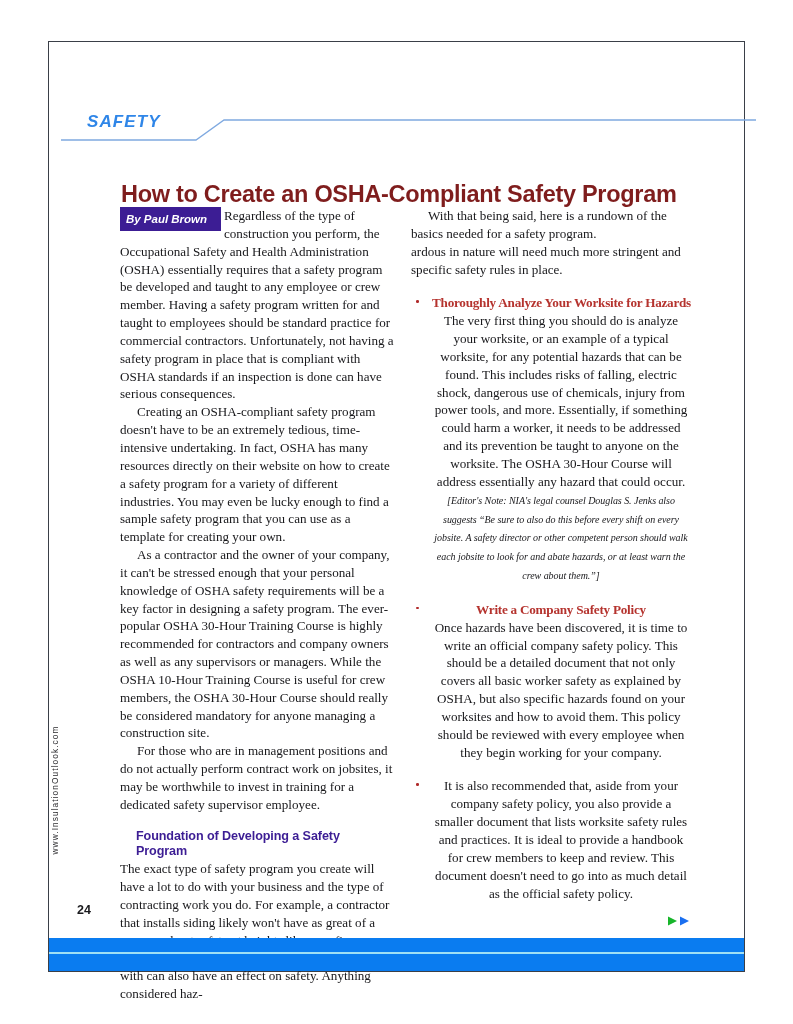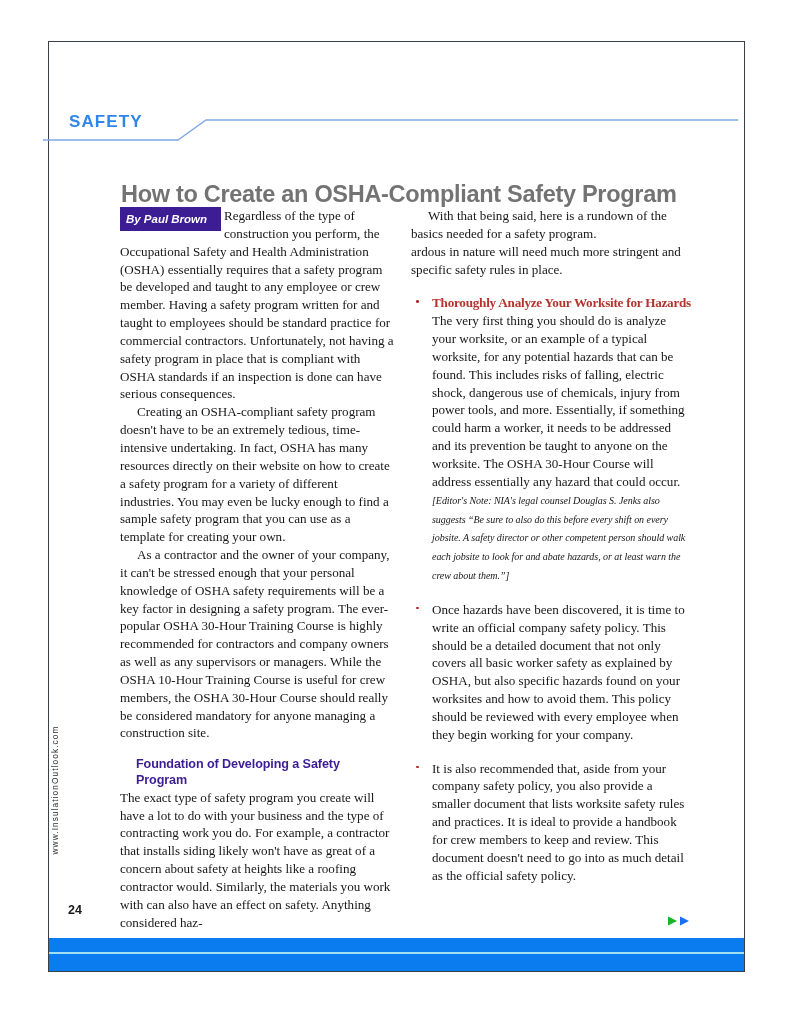--- a/index.html
+++ b/index.html
@@ -30,24 +30,25 @@
     width: 697px;
     height: 931px;
     border: 1px solid #3a3f48;
     box-sizing: border-box;
     background: #ffffff;
   }
 
   
   #section-tab {
     position: absolute;
-    left: 43px;
+    left: 61px;
     top: 112px;
     width: 695px;
     height: 36px;
+    font-style: italic;
   }
   #section-tab-label {
     position: absolute;
     left: 26px;
     top: 0px;
     font-family: "Liberation Sans", sans-serif;
     font-size: 17px;
     font-weight: bold;
     letter-spacing: 1.1px;
     color: #2f86e8;
@@ -64,21 +65,21 @@
   
   #article-title {
     position: absolute;
     left: 121px;
     top: 166px;
     width: 580px;
     font-family: "Liberation Sans", sans-serif;
     font-size: 23.5px;
     font-weight: bold;
     letter-spacing: -0.3px;
-    color: #737373;
+    color: #7f1d1d;
     line-height: 1.1;
     white-space: nowrap;
   }
 
   
   #byline-box {
     position: absolute;
     left: 120px;
     top: 207px;
     width: 101px;
@@ -142,20 +143,21 @@
     margin: 15px 0 0 0;
     line-height: 1.25;
     padding-left: 16px;
   }
 
   
   .bullet-block {
     position: relative;
     padding-left: 21px;
     margin-top: 16px;
+    text-align: center;
   }
   .bullet-dot {
     position: absolute;
     left: 5px;
     top: 6px;
     width: 2.6px;
     height: 2.6px;
     background: #b02a2a;
     border-radius: 50%;
   }
@@ -197,21 +199,21 @@
     transform-origin: 50% 50%;
     font-family: "Liberation Sans", sans-serif;
     font-size: 8.4px;
     letter-spacing: 1.05px;
     color: #2b2b2e;
     text-align: center;
     white-space: nowrap;
   }
   #page-number {
     position: absolute;
-    left: 68px;
+    left: 77px;
     top: 903px;
     font-family: "Liberation Sans", sans-serif;
     font-size: 12.5px;
     font-weight: bold;
     color: #1a1a1d;
   }
 
   
   #footer-bars {
     position: absolute;
@@ -260,36 +262,38 @@
 
   <div id="byline-box">
     <div id="byline-text">By Paul Brown</div>
   </div>
 
   <div id="col-left" class="column">
     <div id="byline-spacer"></div>
     <p class="para noindent">Regardless of the type of construction you perform, the Occupational Safety and Health Administration (OSHA) essentially requires that a safety program be developed and taught to any employee or crew member. Having a safety program written for and taught to employees should be standard practice for commercial contractors. Unfortunately, not having a safety program in place that is compliant with OSHA standards if an inspection is done can have serious consequences.</p>
     <p class="para">Creating an OSHA-compliant safety program doesn't have to be an extremely tedious, time-intensive undertaking. In fact, OSHA has many resources directly on their website on how to create a safety program for a variety of different industries. You may even be lucky enough to find a sample safety program that you can use as a template for creating your own.</p>
     <p class="para">As a contractor and the owner of your company, it can't be stressed enough that your personal knowledge of OSHA safety requirements will be a key factor in designing a safety program. The ever-popular OSHA 30-Hour Training Course is highly recommended for contractors and company owners as well as any supervisors or managers. While the OSHA 10-Hour Training Course is useful for crew members, the OSHA 30-Hour Course should really be considered mandatory for anyone managing a construction site.</p>
+    <p class="para">For those who are in management positions and do not actually perform contract work on jobsites, it may be worthwhile to invest in training for a dedicated safety supervisor employee.</p>
     <div class="subhead">Foundation of Developing a Safety Program</div>
     <p class="para noindent">The exact type of safety program you create will have a lot to do with your business and the type of contracting work you do. For example, a contractor that installs siding likely won't have as great of a concern about safety at heights like a roofing contractor would. Similarly, the materials you work with can also have an effect on safety. Anything considered haz-</p>
   </div>
 
   <div id="col-right" class="column">
     <p class="para">With that being said, here is a rundown of the basics needed for a safety program.</p>
     <p class="para noindent">ardous in nature will need much more stringent and specific safety rules in place.</p>
 
     <div class="bullet-block">
       <span class="bullet-dot"></span>
       <div class="bullet-head">Thoroughly Analyze Your Worksite for Hazards</div>
       <p class="bullet-body"><span>The very first thing you should do is analyze your worksite, or an example of a typical worksite, for any potential hazards that can be found. This includes risks of falling, electric shock, dangerous use of chemicals, injury from power tools, and more. Essentially, if something could harm a worker, it needs to be addressed and its prevention be taught to anyone on the worksite. The OSHA 30-Hour Course will address essentially any hazard that could occur. </span><span class="editor-note">[Editor's Note: NIA's legal counsel Douglas S. Jenks also suggests “Be sure to also do this before every shift on every jobsite. A safety director or other competent person should walk each jobsite to look for and abate hazards, or at least warn the crew about them.”]</span></p>
     </div>
 
     <div class="bullet-block">
       <span class="bullet-dot"></span>
+      <div class="bullet-head">Write a Company Safety Policy</div>
       <p class="bullet-body">Once hazards have been discovered, it is time to write an official company safety policy. This should be a detailed document that not only covers all basic worker safety as explained by OSHA, but also specific hazards found on your worksites and how to avoid them. This policy should be reviewed with every employee when they begin working for your company.</p>
     </div>
 
     <div class="bullet-block">
       <span class="bullet-dot"></span>
       <p class="bullet-body">It is also recommended that, aside from your company safety policy, you also provide a smaller document that lists worksite safety rules and practices. It is ideal to provide a handbook for crew members to keep and review. This document doesn't need to go into as much detail as the official safety policy.</p>
     </div>
   </div>
 
   <svg id="end-arrows" viewBox="0 0 26 12">

